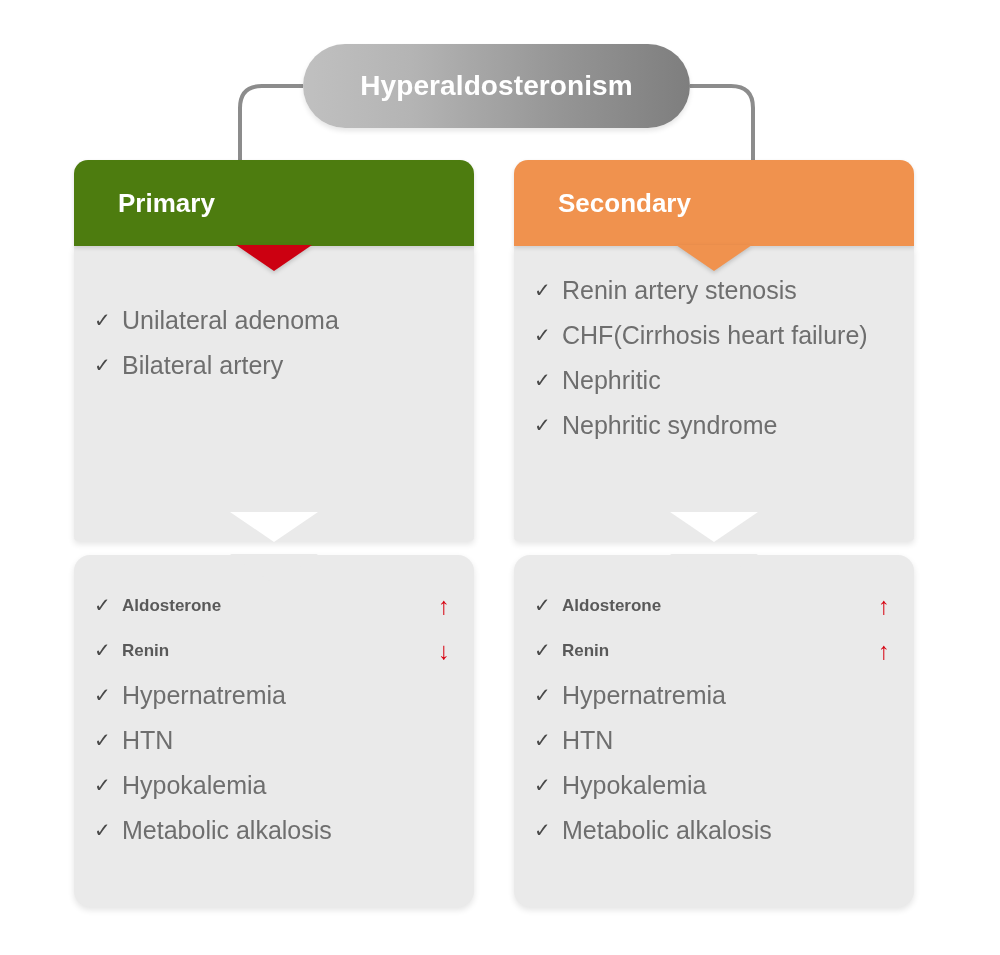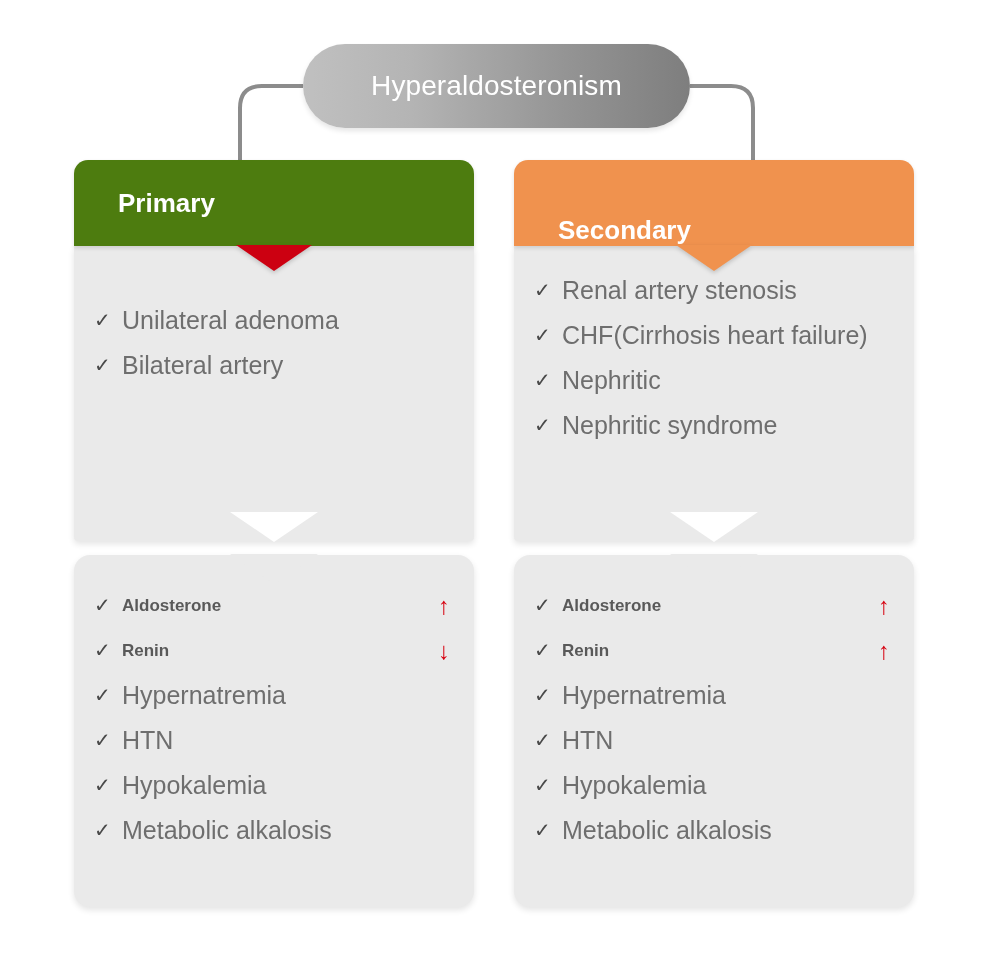--- a/index.html
+++ b/index.html
@@ -34,21 +34,21 @@
     background: linear-gradient(to right, #c0c0c0 0%, #b4b4b4 28%, #949494 68%, #7e7e7e 100%);
     box-shadow: 0 3px 5px rgba(0,0,0,0.10);
     display: flex;
     align-items: center;
     justify-content: center;
     z-index: 6;
   }
   .title-pill-text {
     color: #ffffff;
     font-size: 28px;
-    font-weight: normal;
+    font-weight: bold;
     letter-spacing: 0.1px;
     white-space: nowrap;
   }
 
   
   .connector {
     position: absolute;
     z-index: 2;
   }
 
@@ -231,31 +231,31 @@
         <li class="panel-item">
           <span class="tick">✓</span>
           <span class="label">Metabolic alkalosis</span>
         </li>
       </ul>
     </div>
   </div>
 
   <div class="column right">
 
-    <div class="col-header secondary" style="background:#f0924e;align-items:flex-end;">
+    <div class="col-header secondary" style="background:#f0924e;">
       <span class="col-header-text">Secondary</span>
       <span class="header-notch"></span>
     </div>
 
     <div class="panel upper" style="height:295px;">
       <div class="panel-spacer" style="height:22px;"></div>
       <ul class="panel-list">
         <li class="panel-item">
           <span class="tick">✓</span>
-          <span class="label">Renal artery stenosis</span>
+          <span class="label">Renin artery stenosis</span>
         </li>
         <li class="panel-item">
           <span class="tick">✓</span>
           <span class="label">CHF(Cirrhosis heart failure)</span>
         </li>
         <li class="panel-item">
           <span class="tick">✓</span>
           <span class="label">Nephritic</span>
         </li>
         <li class="panel-item">

